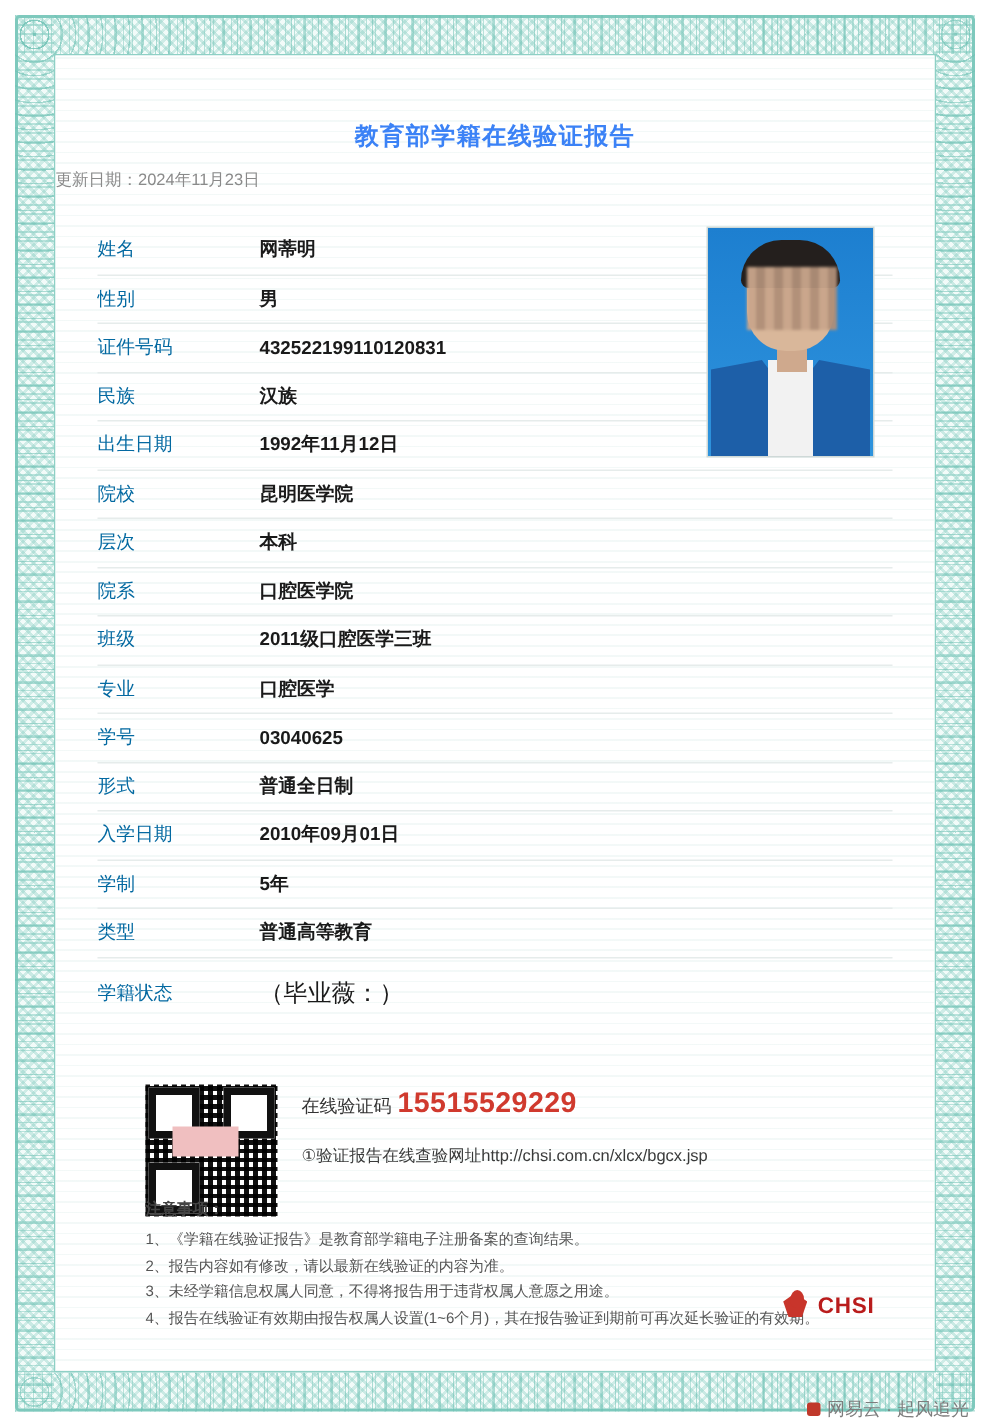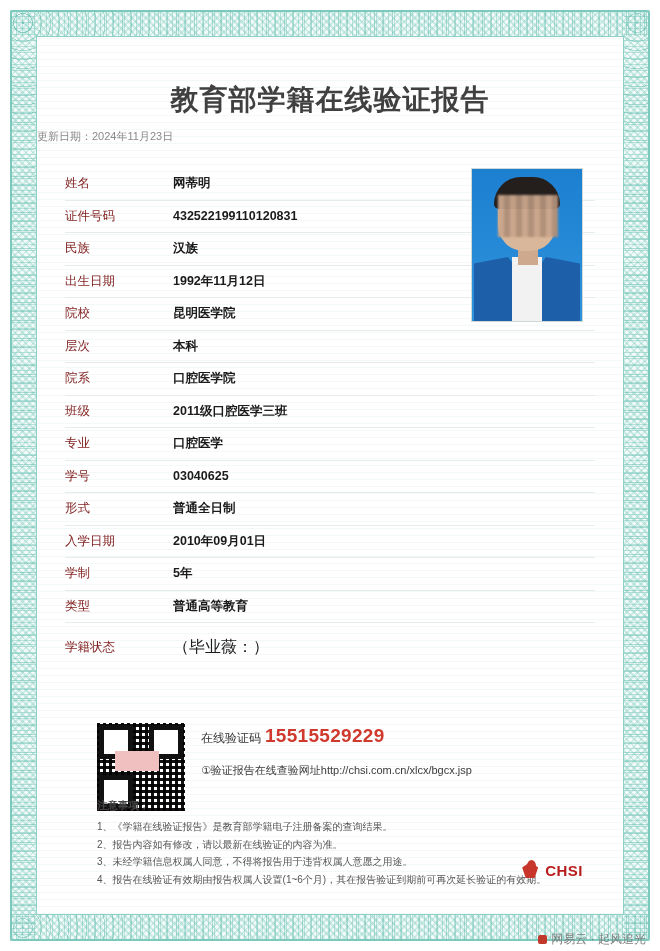--- a/index.html
+++ b/index.html
@@ -52,23 +52,23 @@
   }
   
   .content::before{
     content:"";
     position:absolute;left:0;top:0;right:0;bottom:0;
     background:repeating-linear-gradient(0deg, rgba(180,215,210,.16) 0 1px, rgba(255,255,255,0) 1px 7px);
     pointer-events:none;
   }
   .title{
     text-align:center;
-    font-size:28px;
+    font-size:16px;
     font-weight:bold;
-    color:#404040;
+    color:#3b82f6;
     letter-spacing:1px;
     margin-top:44px;
     position:relative;
   }
   .subtitle{
     font-size:11px;
     color:#8a8a8a;
     margin-top:10px;
     position:relative;
   }
@@ -80,21 +80,21 @@
   .row{
     display:flex;
     align-items:center;
     height:31.5px;
     border-bottom:1px solid #e6eceb;
     font-size:12.5px;
   }
   .row:first-child{border-top:1px solid #e6eceb;}
   .row .label{
     width:108px;
-    color:#7f1d1d;
+    color:#0369a1;
     flex:0 0 108px;
   }
   .row .value{
     color:#1a1a1a;
     font-weight:bold;
     font-size:12.5px;
   }
   .row.status{height:48px;border-bottom:none;}
   .row.status .value{font-size:16px;font-weight:normal;}
   .photo{
@@ -227,20 +227,24 @@
         <div class="head"></div>
         <div class="hair"></div>
         <div class="blur"></div>
       </div>
 
       <div class="row">
         <span class="label">姓名</span>
         <span class="value">网蒂明</span>
       </div>
       <div class="row">
+        <span class="label">性别</span>
+        <span class="value">男</span>
+      </div>
+      <div class="row">
         <span class="label">证件号码</span>
         <span class="value">432522199110120831</span>
       </div>
       <div class="row">
         <span class="label">民族</span>
         <span class="value">汉族</span>
       </div>
       <div class="row">
         <span class="label">出生日期</span>
         <span class="value">1992年11月12日</span>

